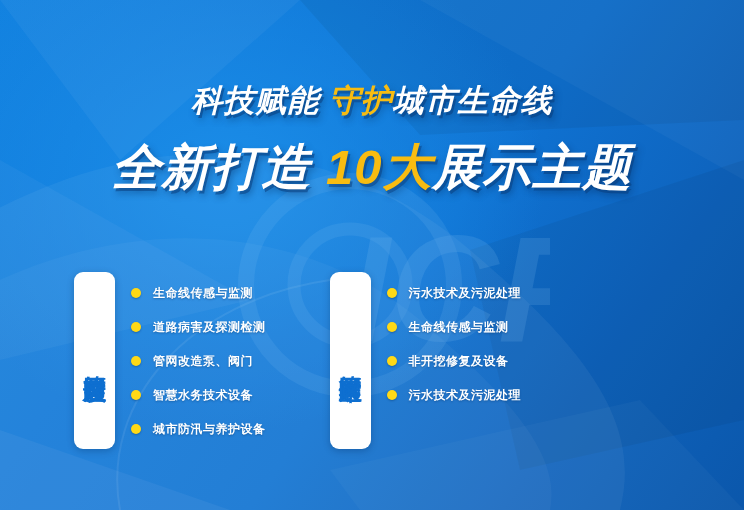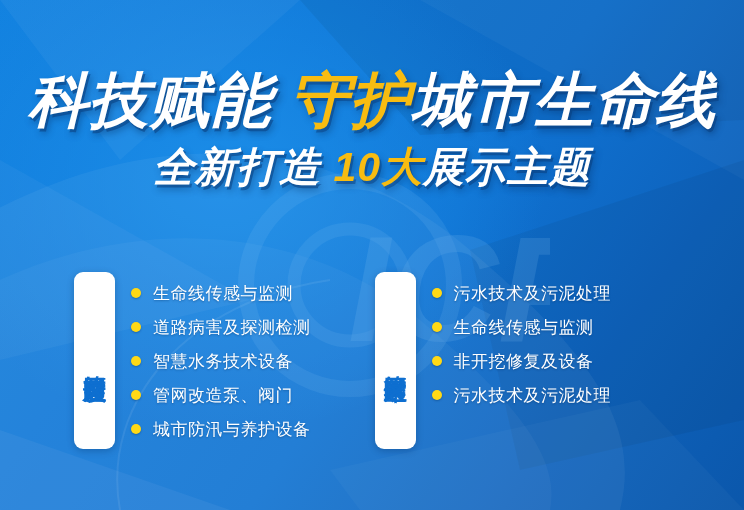--- a/index.html
+++ b/index.html
@@ -43,22 +43,22 @@
     display:block;
     white-space:nowrap;
     font-weight:bold;
     font-style:italic;
     color:#ffffff;
     letter-spacing:1px;
     text-shadow:
       2px 3px 0 rgba(9,62,125,.55),
       3px 5px 7px rgba(5,45,95,.45);
   }
-  .hl-line.l1{ font-size:60px; line-height:58px; }
-  .hl-line.l2{ font-size:41px; line-height:58px; margin-top:8px; }
+  .hl-line.l1{ font-size:31px; line-height:58px; }
+  .hl-line.l2{ font-size:49px; line-height:58px; margin-top:8px; }
   .hl-accent{
     color:#f8bc11;
     text-shadow:
       2px 3px 0 rgba(9,62,125,.5),
       3px 5px 7px rgba(5,45,95,.4);
   }
 
   
   .zones{
     position:absolute;
@@ -108,22 +108,22 @@
   }
   .bullet{
     flex:0 0 auto;
     width:10px; height:10px;
     border-radius:50%;
     background:#ffd916;
     margin-right:12px;
     box-shadow:0 1px 2px rgba(4,40,85,.35);
   }
   .item-label{
-    font-size:17px;
-    font-weight:normal;
+    font-size:12px;
+    font-weight:bold;
     color:#ffffff;
     white-space:nowrap;
     letter-spacing:.5px;
     text-shadow:0 1px 2px rgba(5,45,95,.40);
   }
 </style>
 </head>
 <body>
 
 <div id="banner">
@@ -166,25 +166,25 @@
         <li class="zone-item">
           <span class="bullet"></span>
           <span class="item-label">生命线传感与监测</span>
         </li>
         <li class="zone-item">
           <span class="bullet"></span>
           <span class="item-label">道路病害及探测检测</span>
         </li>
         <li class="zone-item">
           <span class="bullet"></span>
+          <span class="item-label">管网改造泵、阀门</span>
+        </li>
+        <li class="zone-item">
+          <span class="bullet"></span>
           <span class="item-label">智慧水务技术设备</span>
-        </li>
-        <li class="zone-item">
-          <span class="bullet"></span>
-          <span class="item-label">管网改造泵、阀门</span>
         </li>
         <li class="zone-item">
           <span class="bullet"></span>
           <span class="item-label">城市防汛与养护设备</span>
         </li>
       </ul>
     </div>
 
     <div class="zone right">
       <div class="zone-tag">

